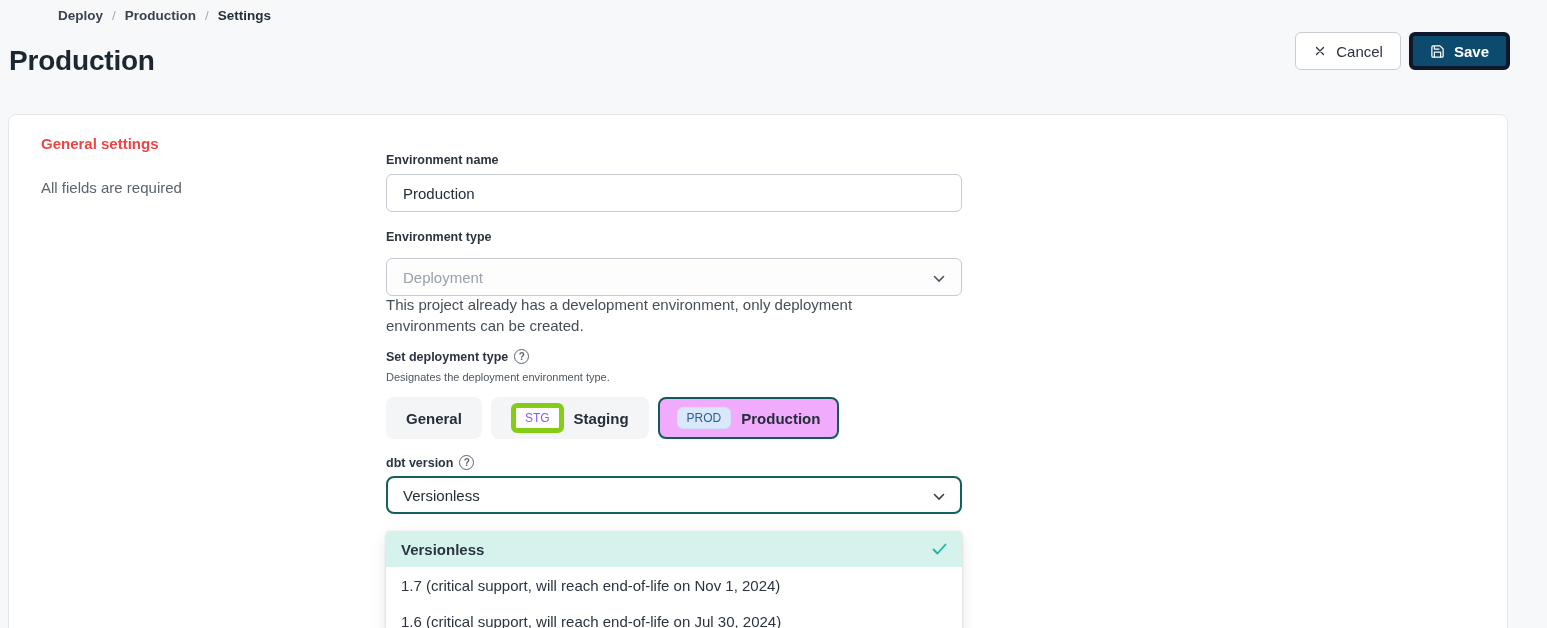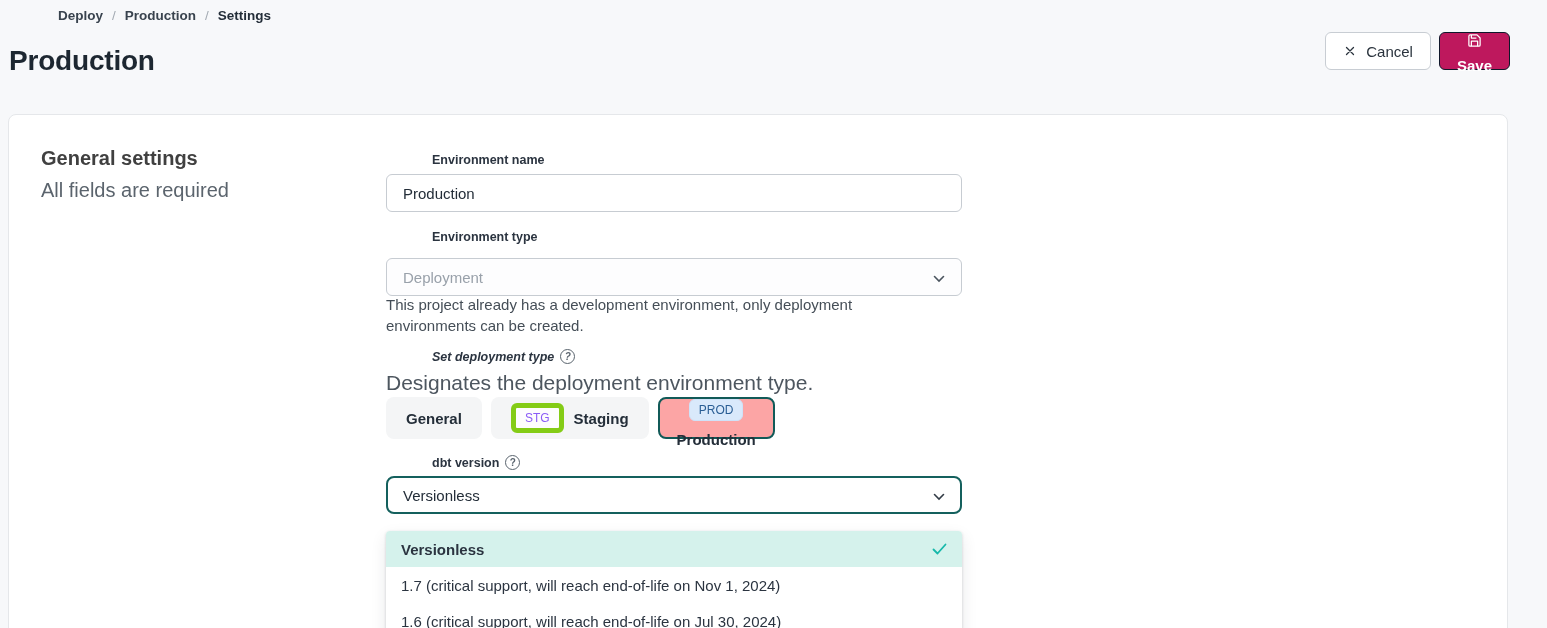--- a/index.html
+++ b/index.html
@@ -36,46 +36,46 @@
   }
   .btn {
     height: 38px; display: inline-flex; align-items: center; gap: 9px;
     padding: 0 17px; border-radius: 6px; font-size: 15px; cursor: pointer;
     font-family: "Liberation Sans", sans-serif;
   }
   .btn-cancel {
     background: #ffffff; border: 1px solid #c8cdd3; color: #2a333d; font-weight: 400;
   }
   .btn-save {
-    background: #be185d; border: 1px solid #0f172a; color: #ffffff; font-weight: 600; flex-direction: column;
+    background: #0c4a6e; border: 4px solid #0f172a; color: #ffffff; font-weight: 600;
   }
   .btn svg { display: block; }
 
   
   .card {
     position: absolute; left: 8px; top: 114px;
     width: 1500px; height: 560px;
     background: #ffffff;
     border: 1px solid #e5e7ea;
     border-radius: 8px;
   }
   .section-title {
-    position: absolute; left: 32px; top: 32px;
-    font-size: 20px; font-weight: 700; color: #404040;
+    position: absolute; left: 32px; top: 20px;
+    font-size: 15px; font-weight: 700; color: #ef4444;
   }
   .section-subtitle {
     position: absolute; left: 32px; top: 64px;
-    font-size: 20px; color: #5b646d; font-weight: 400;
+    font-size: 15px; color: #5b646d; font-weight: 400;
   }
 
   
   .f-label {
     position: absolute; left: 377px;
     font-size: 12.5px; font-weight: 700; color: #2b3440;
-    display: flex; align-items: center; gap: 6px; margin-left: 46px;
+    display: flex; align-items: center; gap: 6px;
   }
   .help-icon {
     width: 15px; height: 15px; border-radius: 50%;
     border: 1px solid #5a646e; color: #5a646e;
     font-size: 10px; font-weight: 700;
     display: inline-flex; align-items: center; justify-content: center;
     cursor: pointer;
   }
   .f-control {
     position: absolute; left: 377px; width: 576px; height: 38px;
@@ -88,37 +88,37 @@
   .f-select .chev { color: #4a545e; }
   .f-select.disabled { color: #99a1aa; background: #fdfdfe; cursor: default; margin-top: 7px; }
   .f-select.focused { border: 2px solid #14605d; border-radius: 8px; padding: 0 15px; }
 
   .helper-text {
     position: absolute; left: 377px; top: 180px; width: 552px;
     font-size: 15px; line-height: 20.5px; color: #454e57;
   }
   .deploy-desc {
     position: absolute; left: 377px; top: 256px;
-    font-size: 21px; color: #4d565f;
+    font-size: 11px; color: #4d565f;
   }
 
   
   .deploy-row {
     position: absolute; left: 377px; top: 282px;
     display: flex; gap: 9px; align-items: flex-start;
   }
   .deploy-btn {
     height: 42px; border-radius: 8px; border: 1px solid transparent;
     background: #f4f5f6; color: #242e39;
     display: inline-flex; align-items: center; gap: 10px;
     padding: 0 19px; font-size: 15px; font-weight: 700; cursor: pointer;
     font-family: "Liberation Sans", sans-serif;
   }
   .deploy-btn.selected {
-    background: #fca5a5; border: 2.5px solid #115a58; padding: 0 17px; flex-direction: column;
+    background: #f0abfc; border: 2.5px solid #115a58; padding: 16px 17px;
   }
   .chip {
     font-size: 12px; font-weight: 400; border-radius: 6px;
     padding: 3px 9px; line-height: 14px;
   }
   .chip-stg { background: #fdfdfd; border: 5px solid #84cc16; color: #8b5cf6; }
   .chip-prod { background: #d9e9fb; border: 1px solid #cfe2f8; color: #2a5e94; }
 
   
   .menu {
@@ -187,21 +187,21 @@
     <div class="f-control f-select disabled" style="top:136px;">
       <span>Deployment</span>
       <span class="chev">
         <svg width="12" height="8" viewBox="0 0 12 8" fill="none" stroke="#4a545e" stroke-width="1.6" stroke-linecap="round">
             <path d="M1.5 1.5L6 6l4.5-4.5"></path>
           </svg>
       </span>
     </div>
     <p class="helper-text">This project already has a development environment, only deployment environments can be created.</p>
 
-    <label class="f-label" style="top:234px;font-style:italic;">
+    <label class="f-label" style="top:234px;">
       <span>Set deployment type</span>
       <span class="help-icon">?</span>
     </label>
     <div class="deploy-desc">Designates the deployment environment type.</div>
 
     <div class="deploy-row">
       <button class="deploy-btn">
         <span>General</span>
       </button>
       <button class="deploy-btn">

